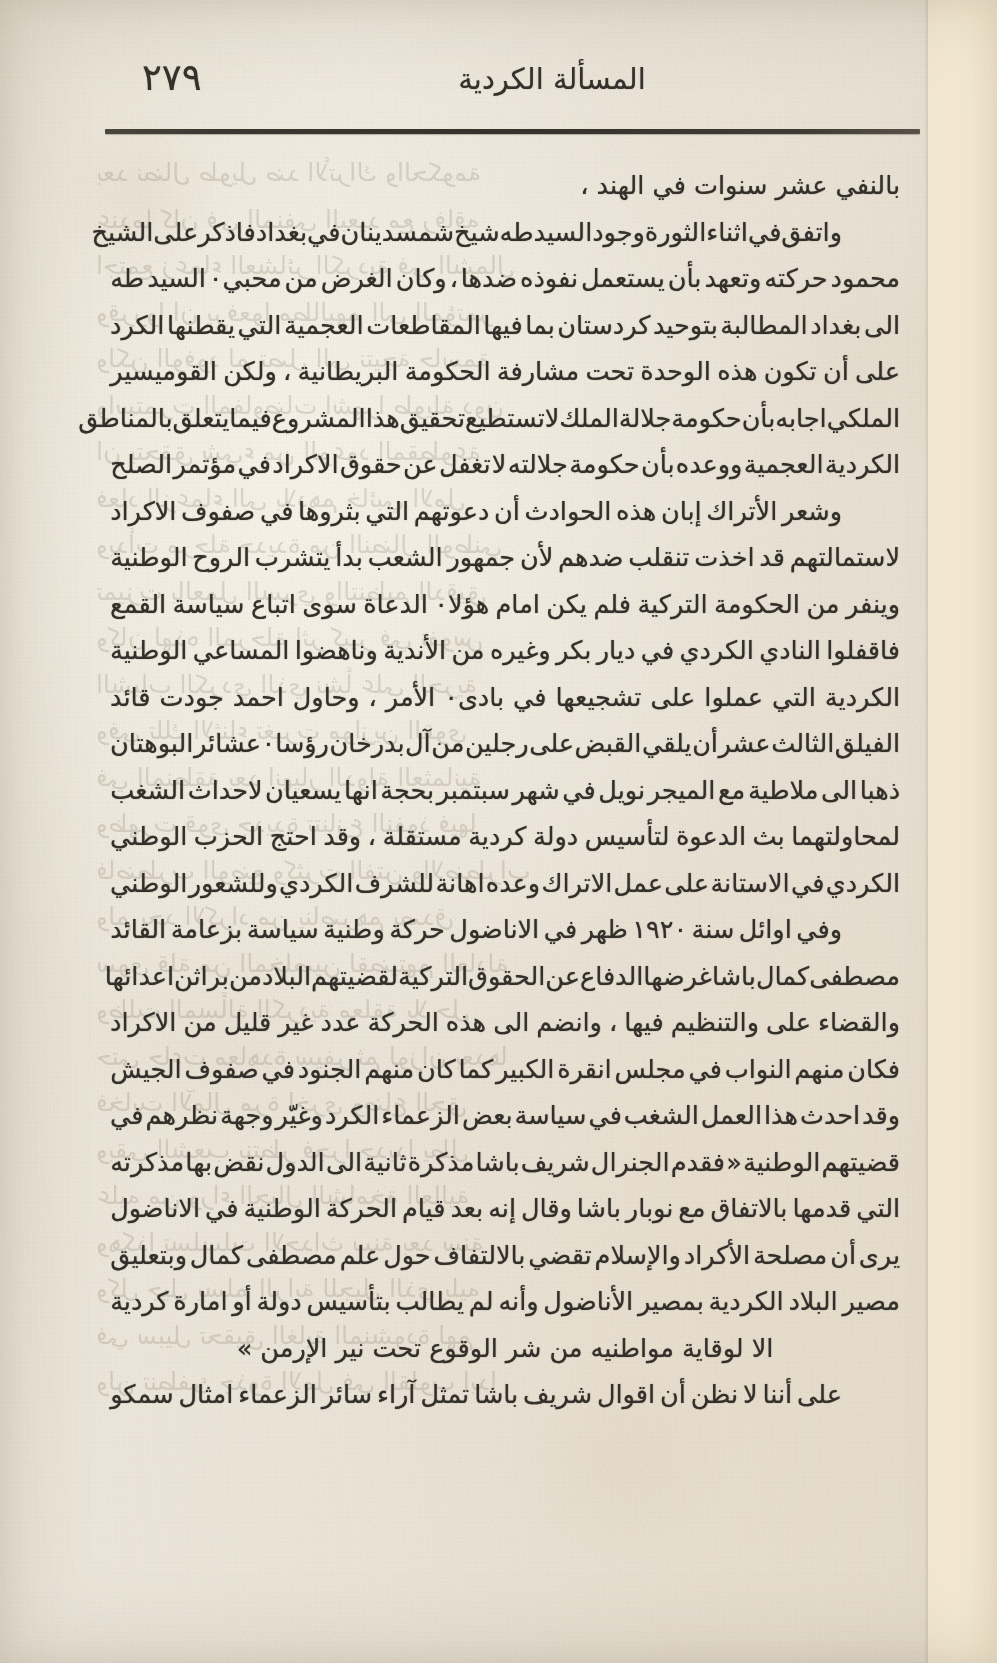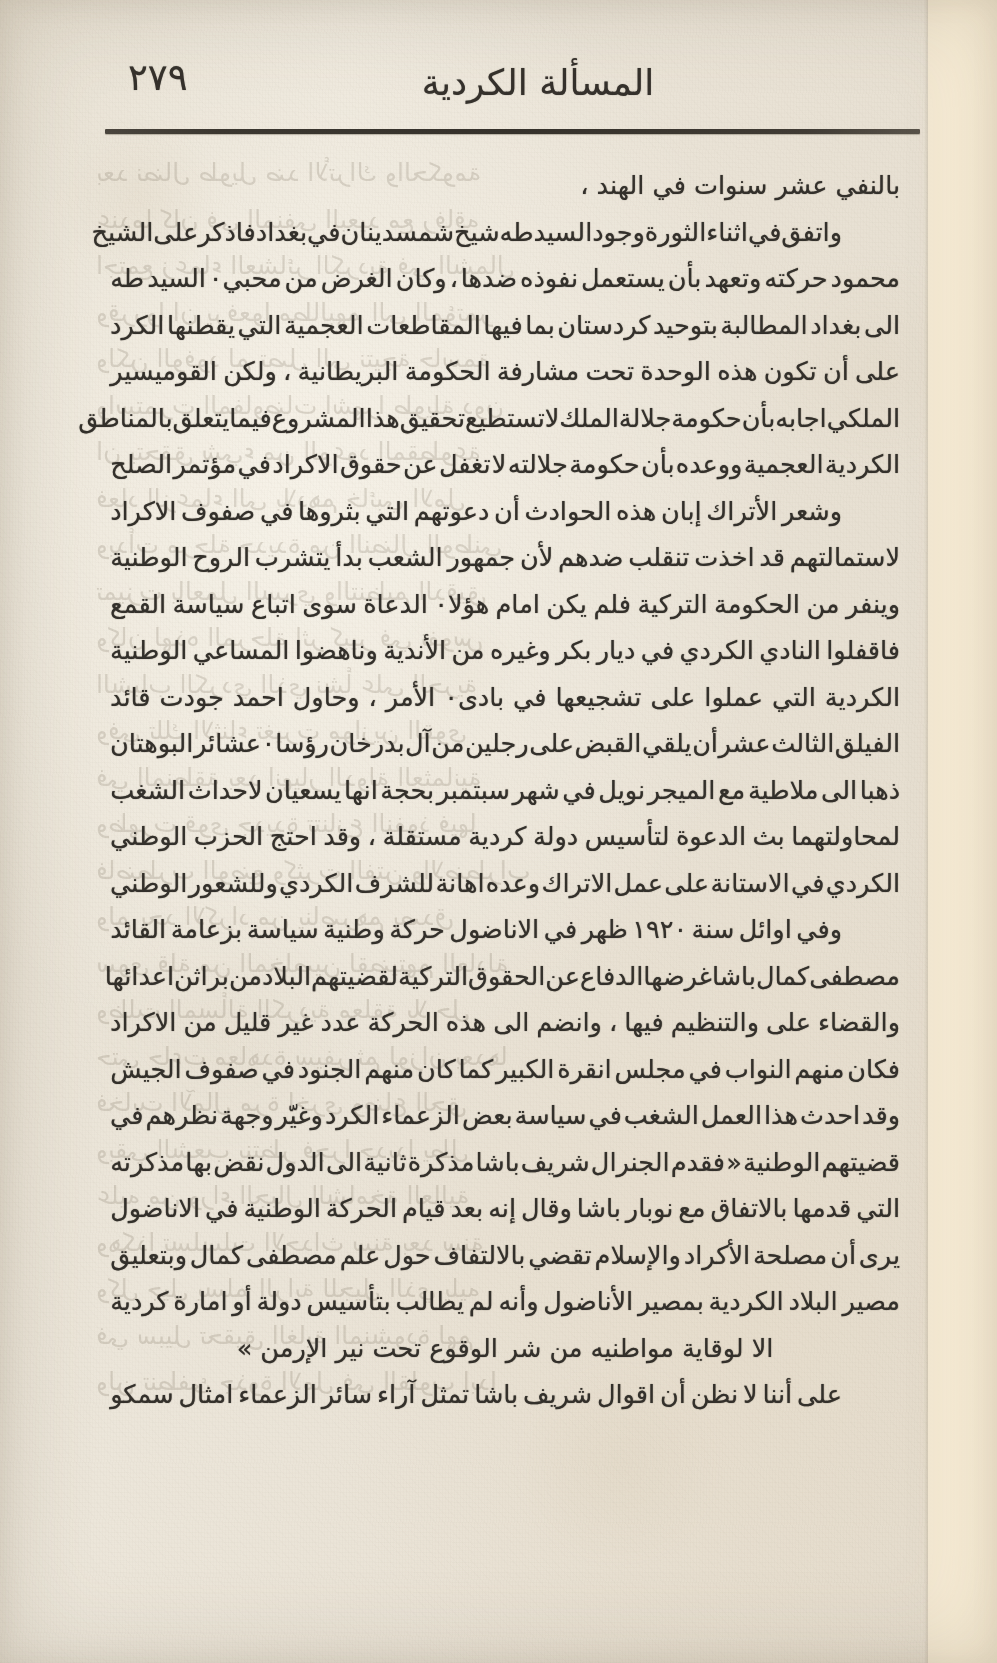--- a/index.html
+++ b/index.html
@@ -72,21 +72,21 @@
     right: 69px;
     width: 4px;
     height: 100%;
     background: linear-gradient(90deg, rgba(150,136,112,0.0), rgba(150,136,112,0.22));
   }
 
   
   .page-header {
     position: absolute;
     top: 56px;
-    left: 98px;
+    left: 112px;
     width: 815px;
     height: 62px;
   }
 
   .folio-number {
     position: absolute;
     left: 30px;
     top: 0;
     font-family: "DejaVu Sans", sans-serif;
     font-size: 37px;
@@ -96,21 +96,21 @@
     text-shadow: 0 0 1.1px rgba(50,45,38,0.55);
   }
 
   .header-title {
     position: absolute;
     left: 300px;
     top: 6px;
     width: 280px;
     text-align: center;
     direction: rtl;
-    font-size: 36px;
+    font-size: 29px;
     color: #35312c;
     text-shadow: 0 0 1.1px rgba(50,45,38,0.5);
   }
 
   .header-rule {
     position: absolute;
     left: 105px;
     top: 129px;
     width: 815px;
     height: 5px;

